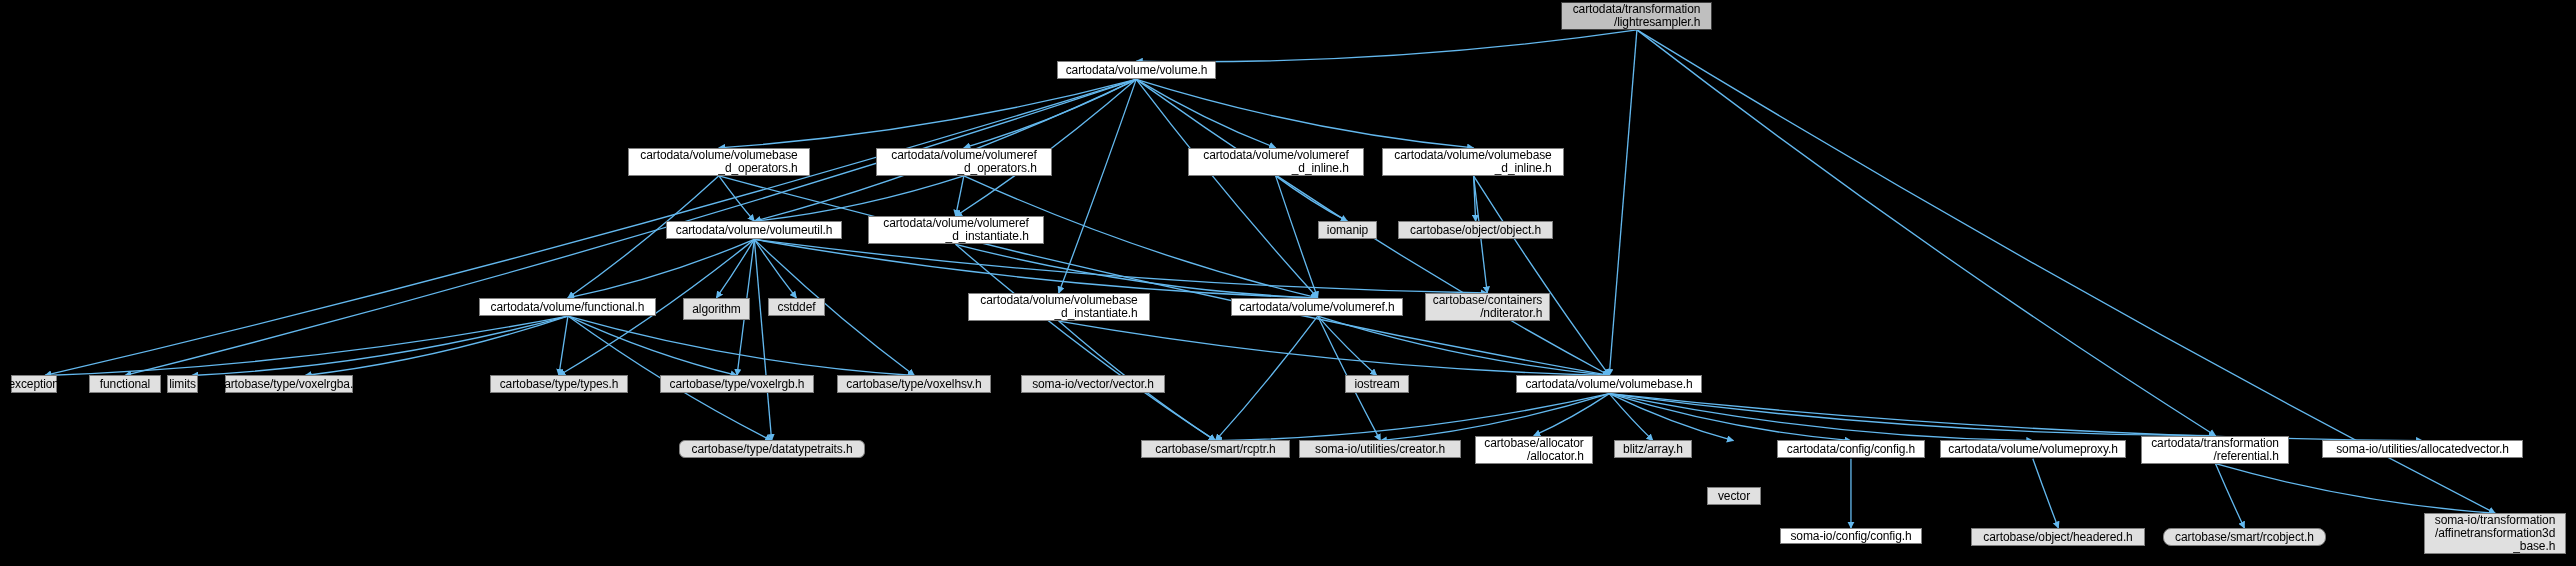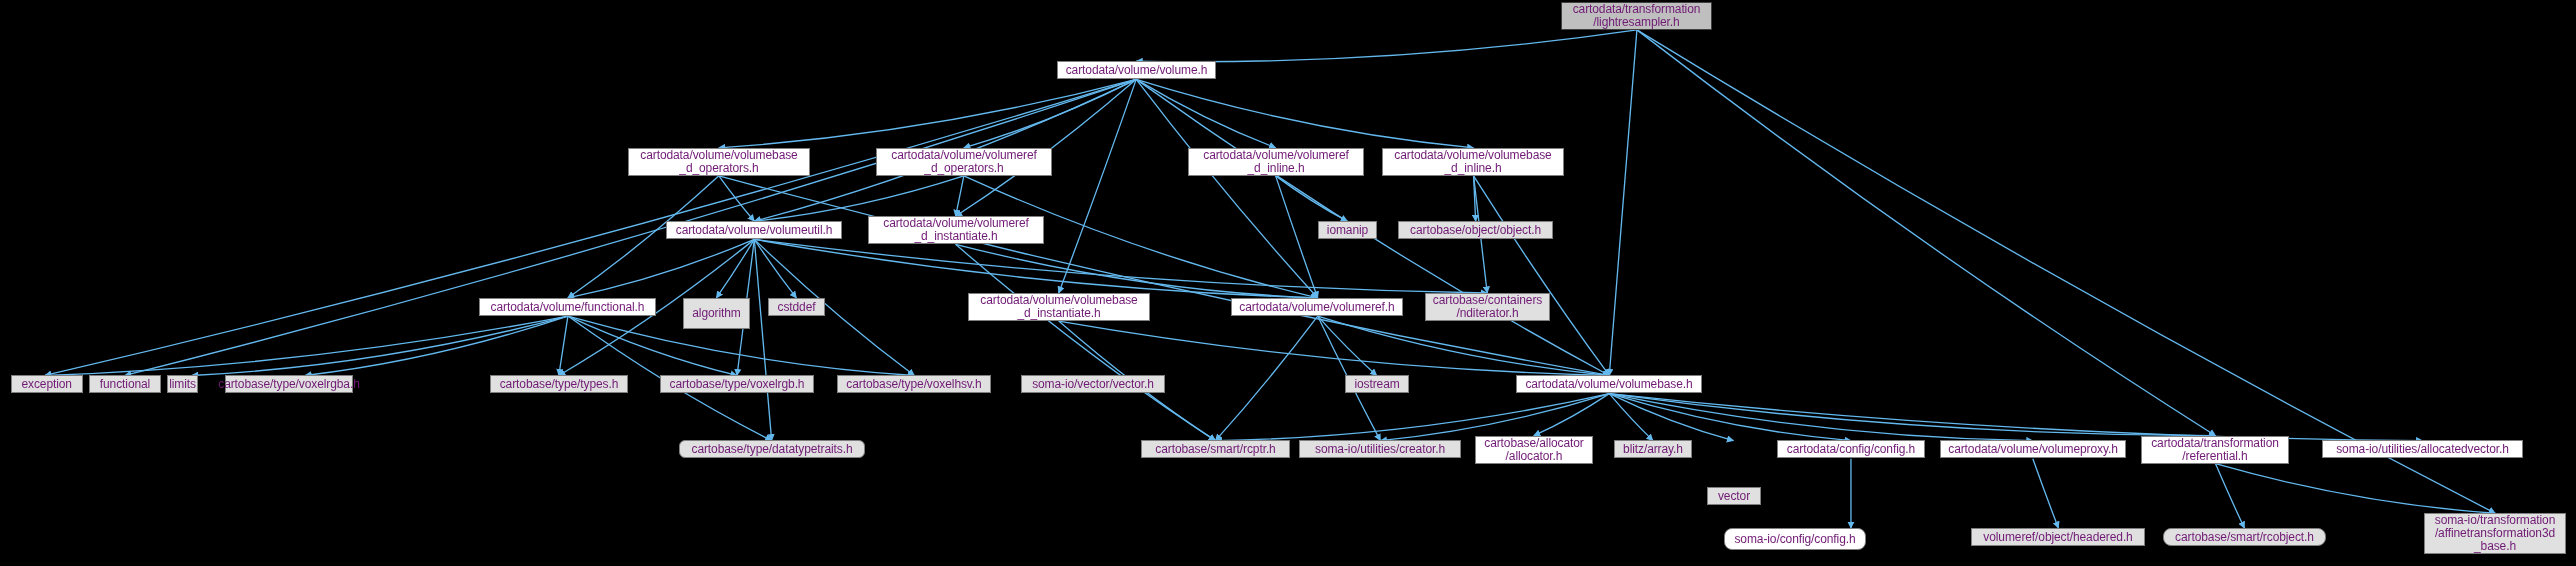--- a/index.html
+++ b/index.html
@@ -13,22 +13,22 @@
     overflow:hidden;
   }
   #edges{position:absolute;left:0;top:0;width:2576px;height:567px;}
   .node{
     position:absolute;
     box-sizing:border-box;
     border:0.8px solid #7f7f7f;
     display:flex;
     align-items:center;
     justify-content:center;
-    text-align:center;
-    color:#701a75;
+    text-align:right;
+    color:#000000;
     font-size:12px;
     line-height:13px;
     letter-spacing:-0.1px;
     white-space:pre-line;
     padding:0.8px 3.3px;
     z-index:5;
   }
   .node.white{background:#ffffff;}
   .node.gray{background:#e0e0e0;}
   .node.root{background:#bfbfbf;border:0.8px solid #404040;}
@@ -120,28 +120,28 @@
       <div class="node white" style="left: 1188px; top: 148px; width: 176px; height: 28px;">cartodata/volume/volumeref
 _d_inline.h</div>
       <div class="node white" style="left: 1382px; top: 148px; width: 182px; height: 28px;">cartodata/volume/volumebase
 _d_inline.h</div>
       <div class="node white" style="left: 666px; top: 221px; width: 176px; height: 18px;">cartodata/volume/volumeutil.h</div>
       <div class="node white" style="left: 868px; top: 216px; width: 176px; height: 28px;">cartodata/volume/volumeref
 _d_instantiate.h</div>
       <div class="node gray" style="left: 1318px; top: 221px; width: 59px; height: 18px;">iomanip</div>
       <div class="node gray" style="left: 1398px; top: 221px; width: 155px; height: 18px;">cartobase/object/object.h</div>
       <div class="node white" style="left: 479px; top: 298px; width: 177px; height: 18px;">cartodata/volume/functional.h</div>
-      <div class="node gray" style="left: 683px; top: 298px; width: 67px; height: 31px;">algorithm</div>
+      <div class="node gray" style="left: 683px; top: 298px; width: 67px; height: 22px;">algorithm</div>
       <div class="node gray" style="left: 768px; top: 298px; width: 57px; height: 18px;">cstddef</div>
       <div class="node white" style="left: 968px; top: 293px; width: 182px; height: 28px;">cartodata/volume/volumebase
 _d_instantiate.h</div>
       <div class="node white" style="left: 1231px; top: 298px; width: 172px; height: 18px;">cartodata/volume/volumeref.h</div>
       <div class="node gray" style="left: 1425px; top: 293px; width: 125px; height: 28px;">cartobase/containers
 /nditerator.h</div>
-      <div class="node gray" style="left: 10.7px; top: 375px; width: 72px; height: 18px;">exception</div>
+      <div class="node gray" style="left: 10.7px; top: 375px; width: 46px; height: 18px;">exception</div>
       <div class="node gray" style="left: 89px; top: 375px; width: 72px; height: 18px;">functional</div>
       <div class="node gray" style="left: 167px; top: 375px; width: 31px; height: 18px;">limits</div>
       <div class="node gray" style="left: 225px; top: 375px; width: 128px; height: 18px;">cartobase/type/voxelrgba.h</div>
       <div class="node gray" style="left: 490px; top: 375px; width: 138px; height: 18px;">cartobase/type/types.h</div>
       <div class="node gray" style="left: 660px; top: 375px; width: 154px; height: 18px;">cartobase/type/voxelrgb.h</div>
       <div class="node gray" style="left: 837px; top: 375px; width: 154px; height: 18px;">cartobase/type/voxelhsv.h</div>
       <div class="node gray" style="left: 1021px; top: 375px; width: 144px; height: 18px;">soma-io/vector/vector.h</div>
       <div class="node gray" style="left: 1345px; top: 375px; width: 64px; height: 18px;">iostream</div>
       <div class="node white" style="left: 1516px; top: 375px; width: 186px; height: 18px;">cartodata/volume/volumebase.h</div>
       <div class="node gray" style="left: 679px; top: 440px; width: 186px; height: 18px; border-radius: 6px;">cartobase/type/datatypetraits.h</div>
@@ -149,21 +149,21 @@
       <div class="node gray" style="left: 1299px; top: 440px; width: 162px; height: 18px;">soma-io/utilities/creator.h</div>
       <div class="node white" style="left: 1475px; top: 436px; width: 118px; height: 28px;">cartobase/allocator
 /allocator.h</div>
       <div class="node gray" style="left: 1614px; top: 440px; width: 78px; height: 18px;">blitz/array.h</div>
       <div class="node gray" style="left: 1707px; top: 440px; width: 54px; height: 18px; margin-top: 47px;">vector</div>
       <div class="node white" style="left: 1777px; top: 440px; width: 148px; height: 18px;">cartodata/config/config.h</div>
       <div class="node white" style="left: 1940px; top: 440px; width: 186px; height: 18px;">cartodata/volume/volumeproxy.h</div>
       <div class="node white" style="left: 2141px; top: 436px; width: 148px; height: 28px;">cartodata/transformation
 /referential.h</div>
       <div class="node white" style="left: 2322px; top: 440px; width: 201px; height: 18px;">soma-io/utilities/allocatedvector.h</div>
-      <div class="node white" style="left: 1724px; top: 528px; width: 142px; height: 22px; border-radius: 8px;">soma-io/config/config.h</div>
-      <div class="node gray" style="left: 1971px; top: 528px; width: 174px; height: 18px;">volumeref/object/headered.h</div>
+      <div class="node white" style="left: 1780px; top: 528px; width: 142px; height: 16px;">soma-io/config/config.h</div>
+      <div class="node gray" style="left: 1971px; top: 528px; width: 174px; height: 18px;">cartobase/object/headered.h</div>
       <div class="node gray" style="left: 2163px; top: 528px; width: 163px; height: 18px; border-radius: 8px;">cartobase/smart/rcobject.h</div>
       <div class="node gray" style="left: 2424px; top: 513px; width: 142px; height: 41px;">soma-io/transformation
 /affinetransformation3d
 _base.h</div>
     </div>
 </div>
 
 
 </body></html>

